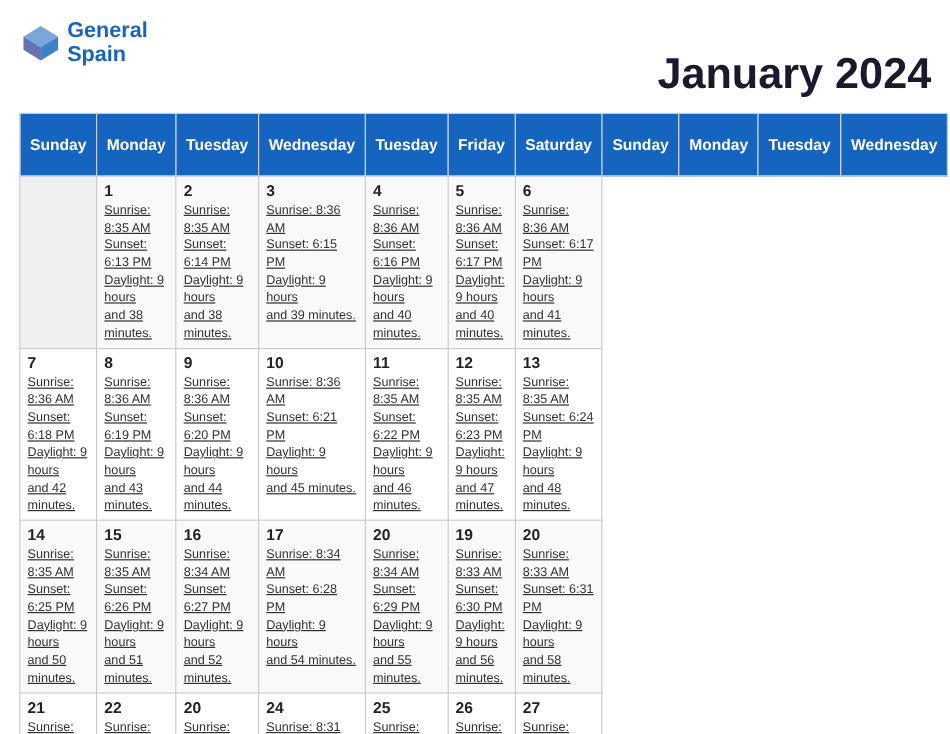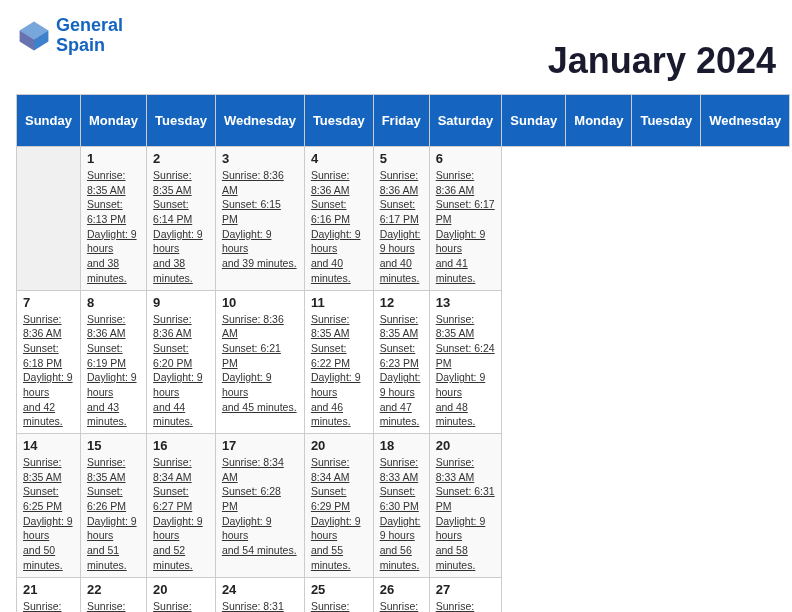--- a/index.html
+++ b/index.html
@@ -201,21 +201,21 @@
         </td>
         <td>
           <span class="day-number">17</span>
           <div class="day-info">Sunrise: 8:34 AM<br>Sunset: 6:28 PM<br>Daylight: 9 hours<br>and 54 minutes.</div>
         </td>
         <td>
           <span class="day-number">20</span>
           <div class="day-info">Sunrise: 8:34 AM<br>Sunset: 6:29 PM<br>Daylight: 9 hours<br>and 55 minutes.</div>
         </td>
         <td>
-          <span class="day-number">18</span>
+          <span class="day-number">19</span>
           <div class="day-info">Sunrise: 8:33 AM<br>Sunset: 6:30 PM<br>Daylight: 9 hours<br>and 56 minutes.</div>
         </td>
         <td>
           <span class="day-number">20</span>
           <div class="day-info">Sunrise: 8:33 AM<br>Sunset: 6:31 PM<br>Daylight: 9 hours<br>and 58 minutes.</div>
         </td>
       </tr>
       <tr>
         <td>
           <span class="day-number">21</span>

